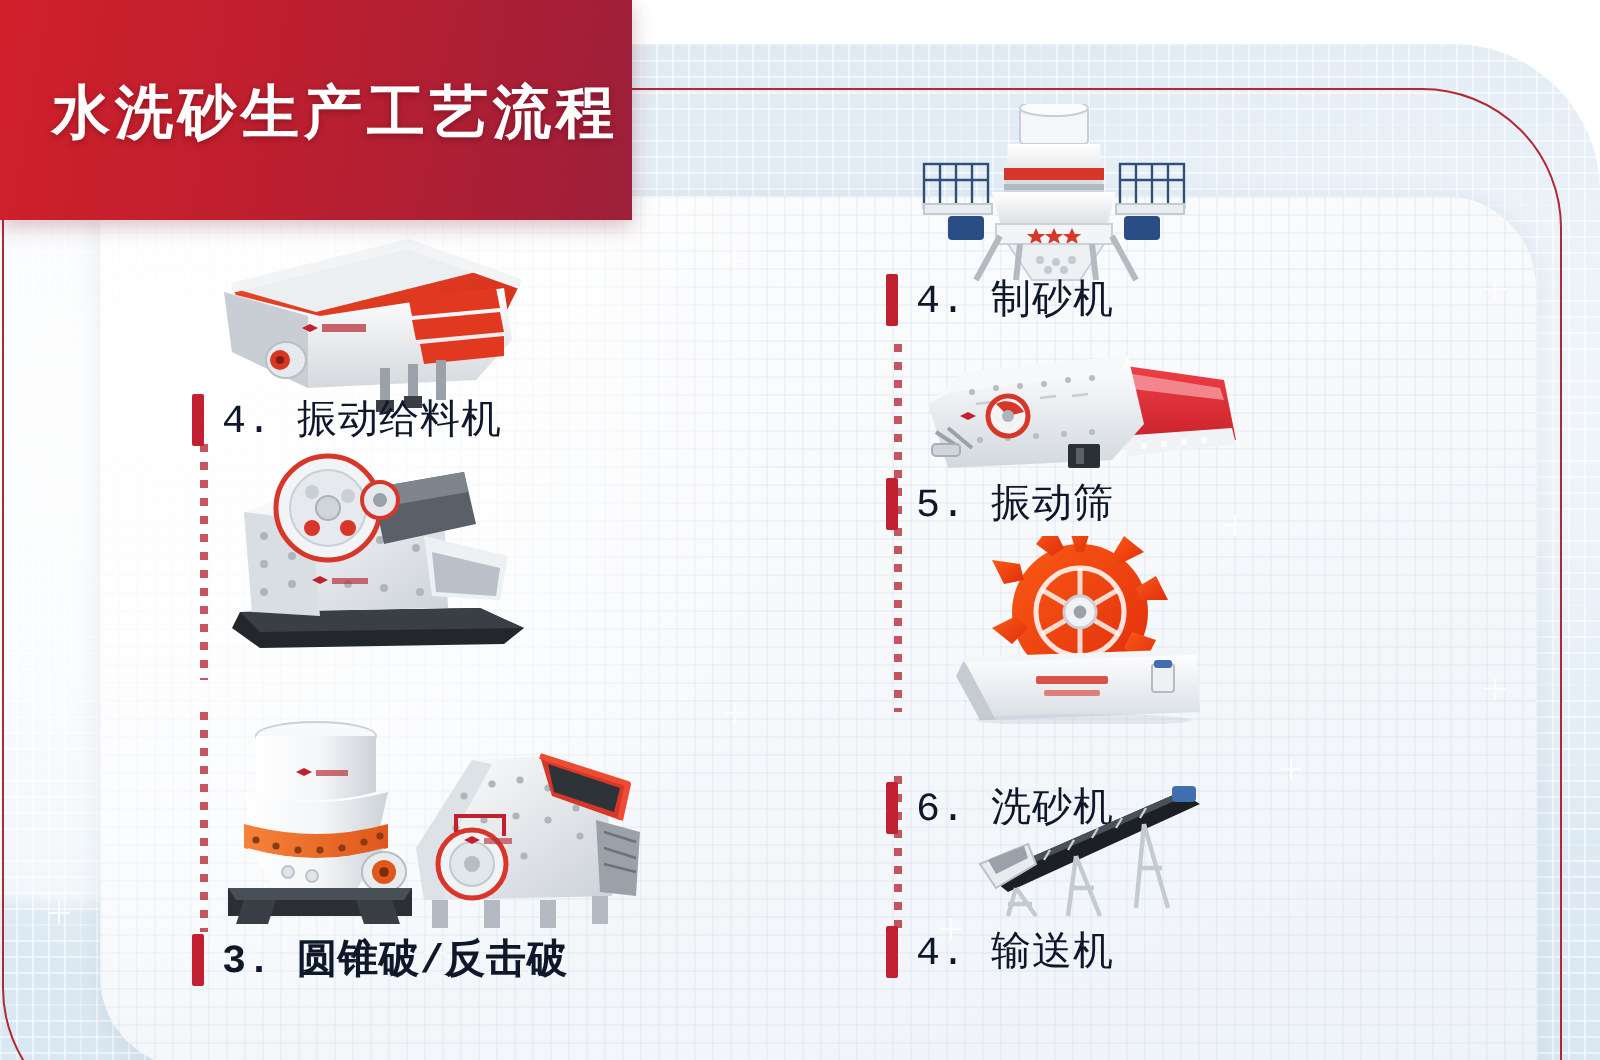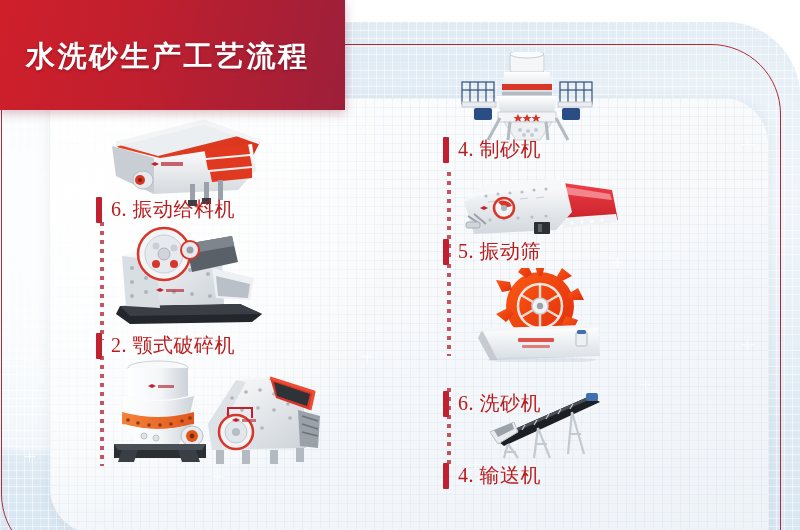--- a/index.html
+++ b/index.html
@@ -77,43 +77,43 @@
   
   .spark{position:absolute;pointer-events:none;}
   .spark::before,.spark::after{
     content:"";position:absolute;background:#ffffff;
   }
   .spark::before{left:0;top:4px;width:11px;height:1px;}
   .spark::after{left:5px;top:-1px;width:1px;height:11px;}
 
   
   .banner{
-    position:absolute;left:0;top:0;width:345px;height:110px;
+    position:absolute;left:0;top:0;width:316px;height:110px;
     background:linear-gradient(100deg,#cf1f2b 0%,#c01f2e 40%,#9d1f3a 100%);
     display:flex;align-items:center;
     box-shadow:0 3px 10px rgba(120,20,35,.28);
   }
   .banner-title{
     color:#ffffff;font-size:29px;font-weight:bold;letter-spacing:2.5px;
     margin-left:26px;margin-top:4px;
     text-shadow:0 1px 3px rgba(80,8,18,.45);
     white-space:nowrap;
     font-family:"DejaVu Sans","Liberation Sans",sans-serif;
   }
 
   
   .flow-label{
     position:absolute;display:flex;align-items:center;gap:9px;white-space:nowrap;
   }
   .flow-bar{
     width:6px;height:26px;background:#c0202f;border-radius:1px;flex:none;
   }
   .flow-text{
-    font-size:20px;color:#b91c1c;letter-spacing:.5px;
-    font-family:Liberation Serif, serif;
+    font-size:20px;color:#0f172a;letter-spacing:.5px;
+    font-family:Liberation Mono, monospace;
   }
   .flow-text.bold{font-weight:bold;}
 
   
   .dotted{
     position:absolute;width:4px;
     background-image:linear-gradient(to bottom,#b9313c 0 4px, rgba(0,0,0,0) 4px 9px);
     background-size:4px 9px;
     opacity:.82;
   }
@@ -195,21 +195,21 @@
         <path d="M0 2 L4 0 L8 2 L4 4 Z" fill="#c0202f"></path>
         <rect x="10" y="0" width="22" height="4" fill="#b9313c" opacity=".75"></rect>
       </g>
     </svg>
   </div>
 
   <div class="dotted" style="left:100px;top:222px;height:118px;"></div>
 
   <div class="flow-label" style="left:96px;top:196px;">
     <span class="flow-bar"></span>
-    <span class="flow-text">6. 振动给料机</span>
+    <span class="flow-text">4. 振动给料机</span>
   </div>
 
   <div class="machine" style="left:112px;top:226px;">
     <svg width="160" height="104" viewBox="0 0 160 104">
       <defs>
         <linearGradient id="jcBody" x1="0" y1="0" x2="1" y2="1">
           <stop offset="0" stop-color="#ffffff"></stop>
             <stop offset="1" stop-color="#cdd3d9"></stop>
         </linearGradient>
       </defs>
@@ -253,24 +253,20 @@
 
       <g transform="translate(44,62)">
         <path d="M0 2 L4 0 L8 2 L4 4 Z" fill="#c0202f"></path>
         <rect x="10" y="1" width="18" height="3" fill="#b9313c" opacity=".7"></rect>
       </g>
     </svg>
   </div>
 
   <div class="dotted" style="left:100px;top:356px;height:110px;"></div>
 
-  <div class="flow-label" style="left:96px;top:332px;">
-    <span class="flow-bar"></span>
-    <span class="flow-text">2. 颚式破碎机</span>
-  </div>
 
   <div class="machine" style="left:108px;top:356px;">
     <svg width="106" height="110" viewBox="0 0 106 110">
       <defs>
         <linearGradient id="ccBody" x1="0" y1="0" x2="1" y2="0">
           <stop offset="0" stop-color="#ffffff"></stop>
             <stop offset=".55" stop-color="#f3f5f7"></stop>
             <stop offset="1" stop-color="#ccd2d8"></stop>
         </linearGradient>
         <linearGradient id="ccBand" x1="0" y1="0" x2="1" y2="0">
@@ -367,20 +363,24 @@
         <rect x="94" y="82" width="8" height="14"></rect>
       </g>
 
       <g transform="translate(30,52)">
         <path d="M0 2 L4 0 L8 2 L4 4 Z" fill="#c0202f"></path>
         <rect x="10" y="1" width="14" height="3" fill="#b9313c" opacity=".65"></rect>
       </g>
     </svg>
   </div>
 
+  <div class="flow-label" style="left:96px;top:466px;">
+    <span class="flow-bar"></span>
+    <span class="flow-text bold">3. 圆锥破/反击破</span>
+  </div>
 
   <div class="machine" style="left:452px;top:52px;">
     <svg width="150" height="92" viewBox="0 0 150 92">
       <defs>
         <linearGradient id="smBody" x1="0" y1="0" x2="0" y2="1">
           <stop offset="0" stop-color="#ffffff"></stop>
             <stop offset="1" stop-color="#cfd5db"></stop>
         </linearGradient>
       </defs>
 

